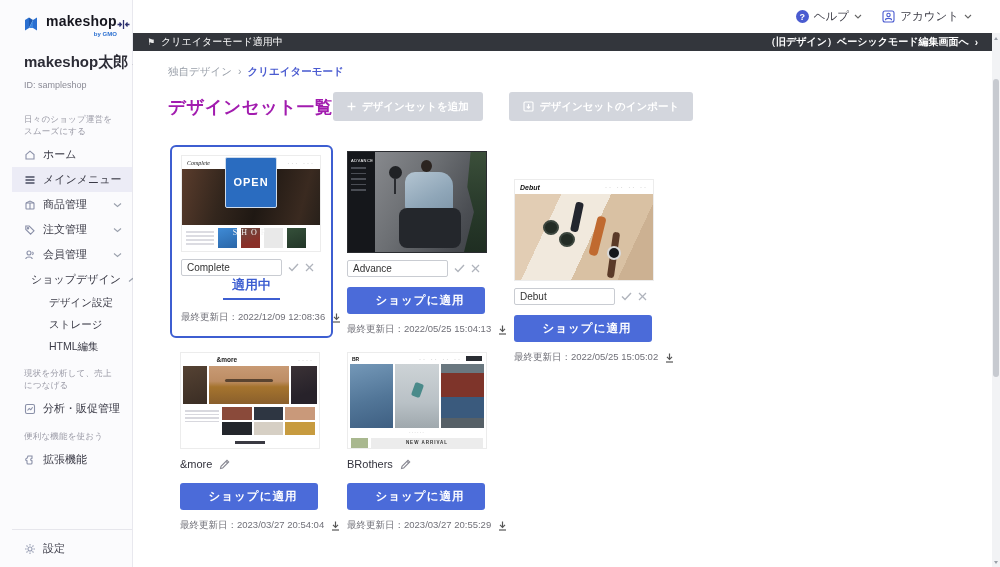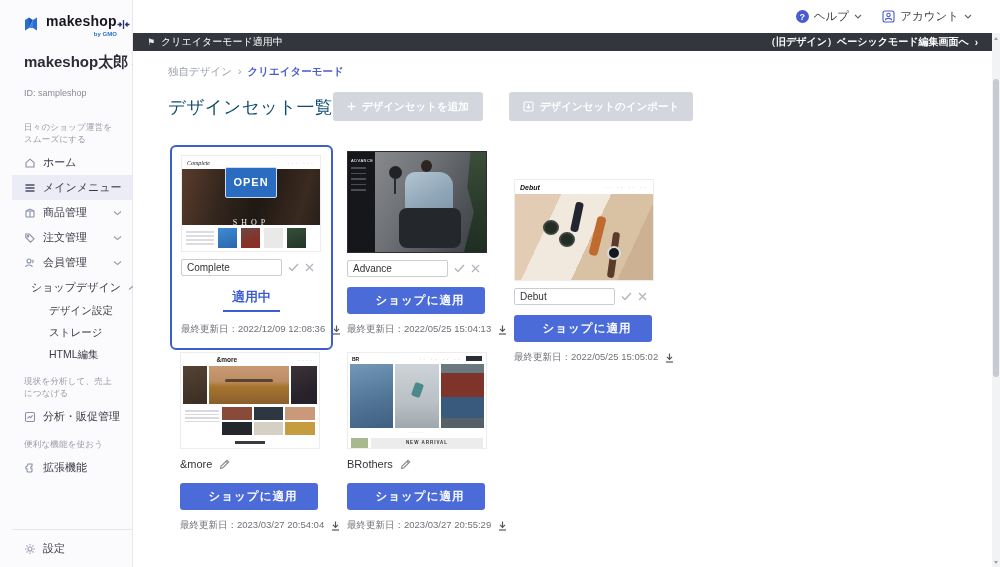--- a/index.html
+++ b/index.html
@@ -9,21 +9,21 @@
   
   .sidebar { position:absolute; left:0; top:0; width:133px; height:567px; background:#fbfbfd; border-right:1px solid #e8e8ee; display:flex; flex-direction:column;padding-left:12px; }
   .logo-row { display:flex; align-items:center; padding:12px 10px 6px 12px; }
   .logo-mark { flex:0 0 auto; }
   .logo-text { font-weight:bold; font-size:14px; color:#16161f; letter-spacing:0.2px; line-height:1; }
   .logo-by { display:block; font-size:6px; color:#2a6fd0; font-weight:bold; text-align:right; margin-top:1px; }
   .collapse-btn { margin-left:auto; cursor:pointer; }
   .shop-block { padding:10px 12px 0 12px; }
   .shop-name-row { display:flex; align-items:center; gap:4px; }
   .shop-name { font-size:15px; font-weight:bold; color:#2c2c36; white-space:nowrap; }
-  .shop-id { font-size:9px; color:#8b8b96; margin-top:16px; }
+  .shop-id { font-size:9px; color:#8b8b96; margin-top:8px; }
   .nav { flex:1 1 auto; padding-top:14px; }
   .nav-section { font-size:8.5px; color:#9a9aa6; padding:10px 12px 4px 12px; letter-spacing:0.2px; }
   .nav-item { display:flex; align-items:center; gap:7px; padding:5px 10px 5px 12px; font-size:11px; color:#3a3a46; cursor:pointer; }
   .nav-item.active { background:#ececf6; }
   .nav-item .nlabel { flex:1 1 auto; white-space:nowrap; }
   .nav-sub { padding:4px 10px 4px 37px; font-size:10.5px; color:#3a3a46; cursor:pointer; }
   .chev-icon { flex:0 0 auto; }
   .side-footer { border-top:1px solid #e6e6ec; padding:11px 12px; display:flex; align-items:center; gap:7px; font-size:11px; color:#3a3a46; cursor:pointer; }
 
   
@@ -42,52 +42,52 @@
   .sb-btn { position:absolute; left:0; width:8px; height:10px; display:flex; align-items:center; justify-content:center; cursor:pointer; }
   .sb-up { top:0; } .sb-down { bottom:0; }
   .tri-up { width:0; height:0; border-left:2.5px solid transparent; border-right:2.5px solid transparent; border-bottom:3.5px solid #9aa0a8; }
   .tri-down { width:0; height:0; border-left:2.5px solid transparent; border-right:2.5px solid transparent; border-top:3.5px solid #9aa0a8; }
   .sb-thumb { position:absolute; left:1px; width:6px; top:46px; height:298px; background:#c7cad0; border-radius:3px; cursor:pointer; }
 
   .content { position:absolute; top:51px; left:0; right:8px; bottom:0; background:#fff; }
   .breadcrumb { margin:14px 0 0 35px; font-size:10.5px; color:#9aa0aa; display:flex; gap:6px; }
   .breadcrumb .bc-current { color:#4a5bd0; font-weight:bold; }
   .title-row { margin:13px 0 0 35px; display:flex; align-items:center; }
-  .page-title { font-size:17.5px; font-weight:normal; color:#0c4a6e; letter-spacing:0.5px; }
+  .page-title { font-size:17.5px; font-weight:bold; color:#a21caf; letter-spacing:0.5px; }
   .ghost-btn { height:29px; border:none; border-radius:3px; background:#d3d6dd; color:#fff; font-size:10.5px; font-weight:bold; display:flex; align-items:center; gap:6px; padding:0 14px; cursor:default; font-family:inherit; }
   .ghost-btn.add { }
   .ghost-btn.import { margin-left:26px; }
 
   
   .card { position:absolute; width:140px; }
   .card-selected { position:absolute; left:37px; top:94px; width:163px; border:2px solid #3d5ed1; border-radius:6px; padding:8px 9px 12px 9px; background:#fff; }
   .card-advance { left:214px; top:100px; }
   .card-debut   { left:381px; top:100px;margin-top:28px; }
   .card-more    { left:47px;  top:301px; }
   .card-brothers{ left:214px; top:301px; }
 
   .thumb { width:140px; background:#fff; border:1px solid #ececec; position:relative; overflow:hidden; cursor:pointer; }
   .h97 { height:97px; } .h102 { height:102px; }
 
   .name-row { display:flex; align-items:center; gap:6px; margin-top:7px; }
   .name-input { width:101px; height:17px; border:1px solid #c9ccd2; border-radius:2px; font-size:10px; padding:0 5px; color:#333; font-family:inherit; background:#fff; }
   .icon-btn { display:flex; align-items:center; cursor:pointer; }
   .plain-name { font-size:11px; color:#33333d; display:flex; align-items:center; gap:7px; margin-top:9px; }
-  .status-applied { margin:12px auto 0 auto; width:fit-content; font-size:13px; font-weight:bold; color:#3d5ed1; border-bottom:2px solid #3d5ed1; padding:0 9px 4px 9px; cursor:pointer; }
+  .status-applied { margin:0 auto 0 auto; width:fit-content; font-size:13px; font-weight:bold; color:#3d5ed1; border-bottom:2px solid #3d5ed1; padding:0 9px 4px 9px; cursor:pointer; }
   .apply-btn { margin-top:10px; width:138px; height:27px; background:#4b6bd9; border:none; border-radius:3px; color:#fff; font-size:11.5px; font-weight:bold; cursor:pointer; font-family:inherit; letter-spacing:1px;padding-left:8px; }
   .date-row { margin-top:9px; display:flex; align-items:center; gap:7px; font-size:9.5px; color:#707078; white-space:nowrap; }
   .card-selected .date-row { margin-top:11px; }
   .card-more .apply-btn, .card-brothers .apply-btn { margin-top:13px; }
 
   
   .t-head { height:13px; display:flex; align-items:center; padding:0 5px; background:#fff; }
   .t-logo-script { font-family:"Liberation Serif","DejaVu Serif",serif; font-style:italic; font-size:6px; color:#222; }
   .t-navdots { margin-left:auto; font-size:6px; color:#999; letter-spacing:2px; }
   .t-hero { height:56px; position:relative; background:linear-gradient(105deg,#5a3c2c 0%,#33261d 30%,#1f1813 55%,#3a2a20 85%,#27201a 100%); display:flex; flex-direction:column; align-items:center; justify-content:center; }
-  .open-sign { background:#2a6cc0; border:1px solid #cfdcec; border-radius:2px; color:#fff; font-weight:bold; font-size:11px; letter-spacing:1px; padding:8px 7px; line-height:1.2; }
+  .open-sign { background:#2a6cc0; border:1px solid #cfdcec; border-radius:2px; color:#fff; font-weight:bold; font-size:11px; letter-spacing:1px; padding:18px 7px; line-height:1.2; }
   .shop-word { color:#f2f2f2; font-family:"Liberation Serif","DejaVu Serif",serif; font-size:8px; letter-spacing:4px; margin-top:20px; }
   .t-products { height:26px; background:#fff; display:flex; align-items:center; gap:4px; padding:0 4px; }
   .t-form { width:28px; display:flex; flex-direction:column; gap:2px; }
   .t-form i { display:block; height:2px; background:#dcdce2; }
   .t-prod { width:19px; height:20px; }
   .p1 { background:linear-gradient(160deg,#3f8bd6,#2a66a8); }
   .p2 { background:linear-gradient(160deg,#6a4a42,#8a2f28 70%); }
   .p3 { background:#e9e9e9; }
   .p4 { background:linear-gradient(160deg,#35503a,#223527); }
 

